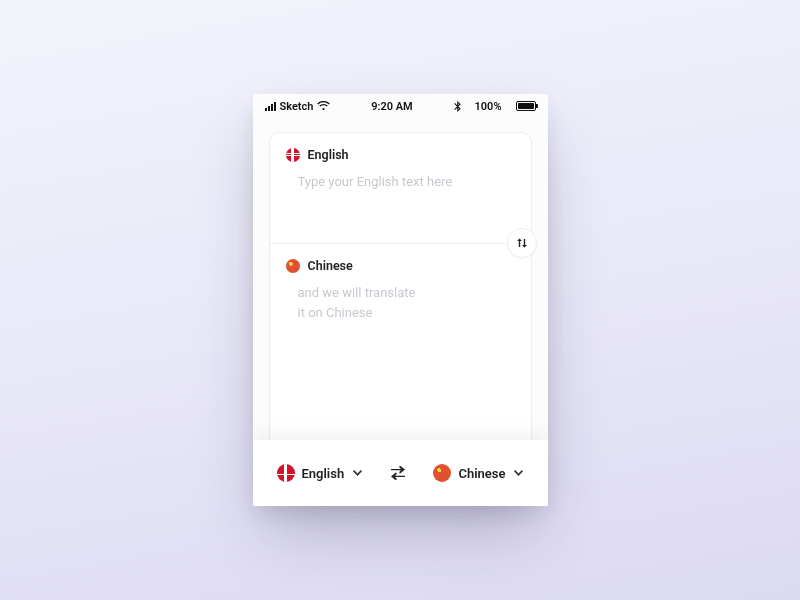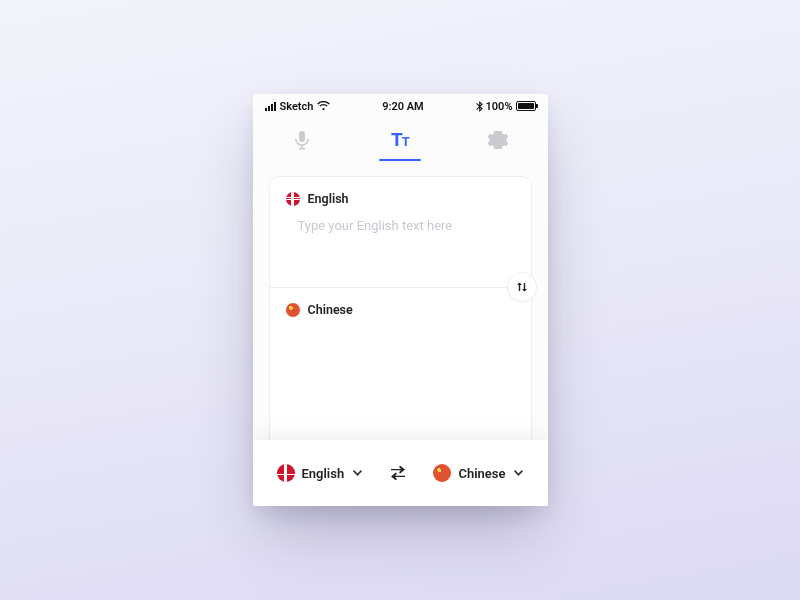--- a/index.html
+++ b/index.html
@@ -28,21 +28,21 @@
     height: 24px;
     display: flex;
     align-items: center;
     justify-content: space-between;
     padding: 0 12px;
     font-size: 11px;
     font-weight: 600;
     color: #111;
   }
   .status .left, .status .right { display: flex; align-items: center; gap: 4px; }
-  .status .right { gap: 3px; }
+  .status .right { gap: 14px; }
   .sig-bars { display:flex; align-items:flex-end; gap:1px; }
   .sig-bars span { width:2px; background:#111; display:block; }
   .sig-bars span:nth-child(1){height:3px;}
   .sig-bars span:nth-child(2){height:5px;}
   .sig-bars span:nth-child(3){height:7px;}
   .sig-bars span:nth-child(4){height:9px;}
   .wifi { font-size: 12px; }
   .battery { display:inline-flex; align-items:center; }
   .battery .shell { width:20px; height:10px; border:1px solid #111; border-radius:2px; position:relative; }
   .battery .shell::after { content:""; position:absolute; right:-3px; top:2px; width:2px; height:4px; background:#111; border-radius:0 1px 1px 0;}
@@ -158,39 +158,20 @@
       </span>
       <span>100%</span>
       <span class="battery">
           <span class="shell">
             <span class="fill"></span>
           </span>
         </span>
     </div>
   </div>
 
-  <div class="tabs">
-    <div class="tab">
-      <span>
-        <svg width="16" height="20" viewBox="0 0 16 20">
-            <path fill="currentColor" d="M8 12a3 3 0 0 0 3-3V4a3 3 0 1 0-6 0v5a3 3 0 0 0 3 3zm5.3-3a5.3 5.3 0 0 1-10.6 0H1a7 7 0 0 0 6.2 6.9V18H5v1.6h6V18H8.8v-2.1A7 7 0 0 0 15 9h-1.7z"></path>
-          </svg>
-      </span>
-    </div>
-    <div class="tab active">
-      <span class="tt-icon">T<span class="small">T</span></span>
-    </div>
-    <div class="tab">
-      <span>
-        <svg width="20" height="20" viewBox="0 0 20 20">
-            <path fill="currentColor" d="M10 7a3 3 0 1 0 0 6 3 3 0 0 0 0-6zm8.4 4.2.1-1.2-.1-1.2 2-1.5-1.9-3.3-2.4.8a7 7 0 0 0-2-1.2L13.6 1H6.4l-.5 2.6a7 7 0 0 0-2 1.2l-2.4-.8L-.4 7.3l2 1.5-.1 1.2.1 1.2-2 1.5 1.9 3.3 2.4-.8a7 7 0 0 0 2 1.2l.5 2.6h7.2l.5-2.6a7 7 0 0 0 2-1.2l2.4.8 1.9-3.3-2-1.5z"></path>
-          </svg>
-      </span>
-    </div>
-  </div>
 
   <div class="card-wrap">
     <div class="card">
       <div class="pane top">
         <div class="lang-row">
           <span class="flag uk">
               <span class="red-h"></span>
               <span class="red-v"></span>
             </span>
           <span>English</span>
@@ -203,20 +184,24 @@
             <svg width="16" height="16" viewBox="0 0 16 16">
                 <path fill="#222" d="M5.5 3.5 3 6h1.8v6h1.4V6H8L5.5 3.5zM10.5 12.5 13 10h-1.8V4H9.8v6H8l2.5 2.5z"></path>
               </svg>
           </span>
         </div>
       </div>
       <div class="pane bottom">
         <div class="lang-row">
           <span class="flag cn"></span>
           <span>Chinese</span>
+        </div>
+        <div class="placeholder">
+          <span>and we will translate</span><br>
+          <span>it on Chinese</span>
         </div>
       </div>
     </div>
   </div>
 
   <div class="bottom-bar">
     <div class="lang-pick">
       <span class="flag uk">
           <span class="red-h"></span>
           <span class="red-v"></span>

